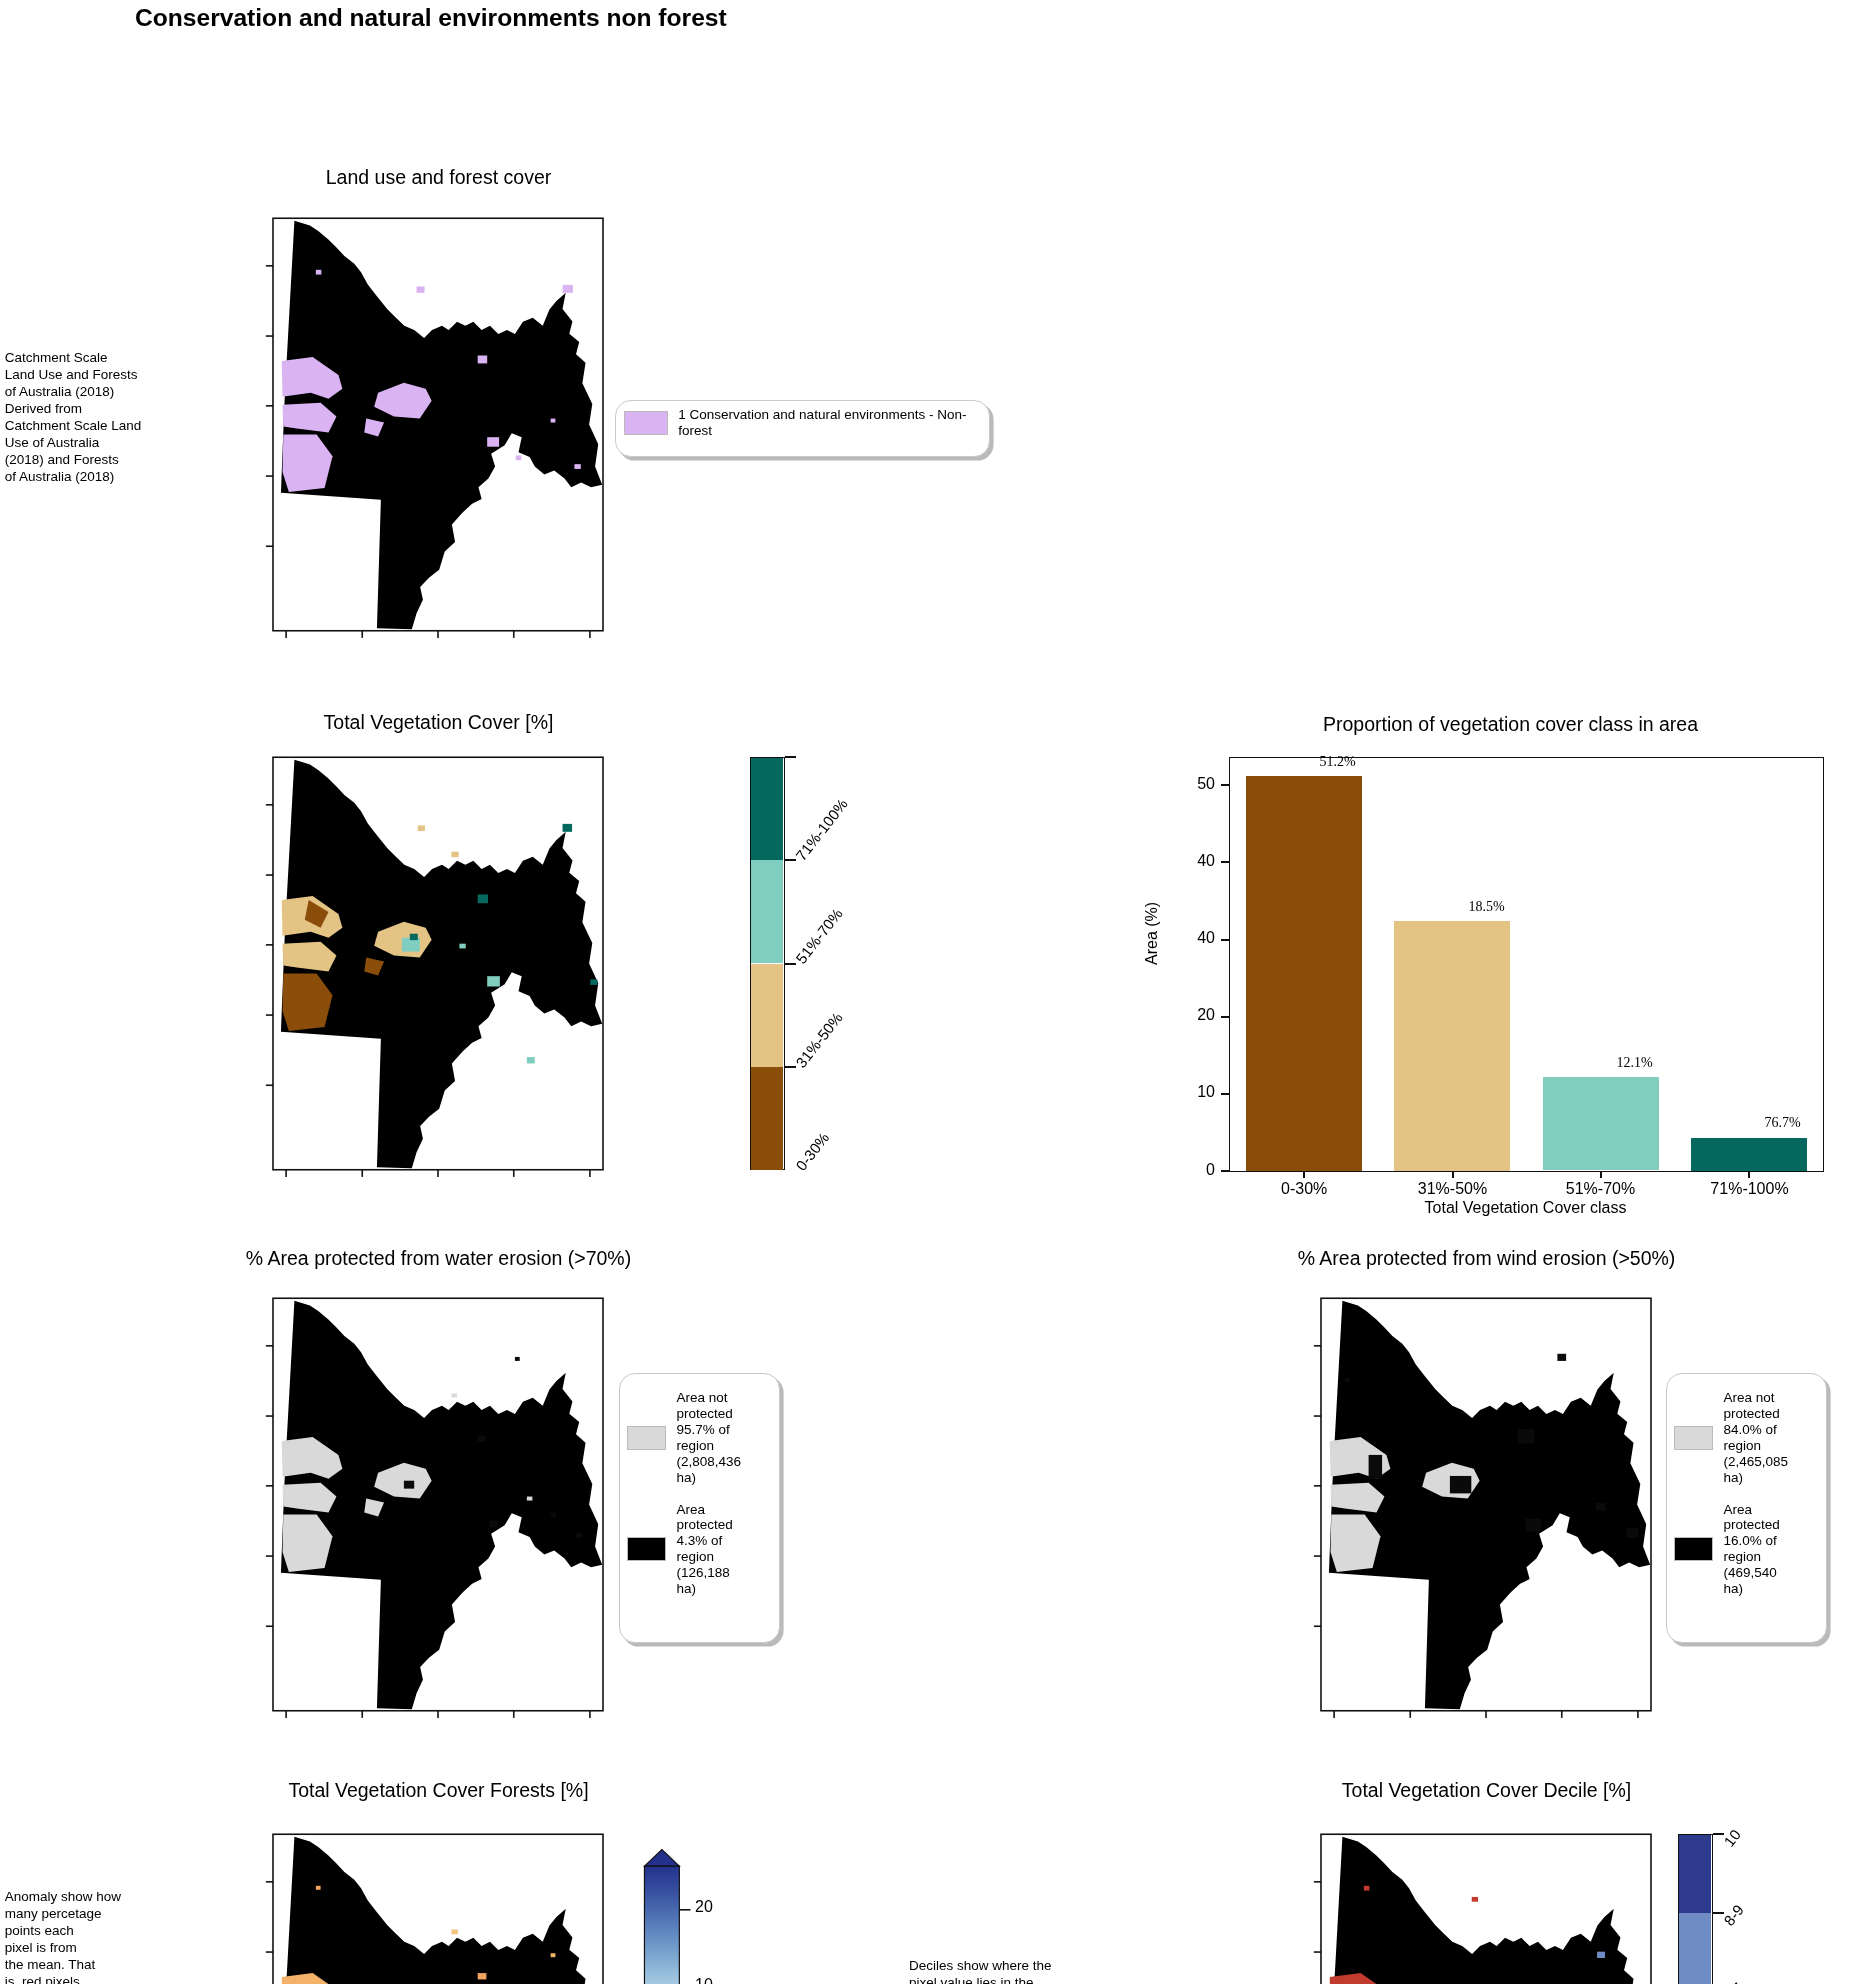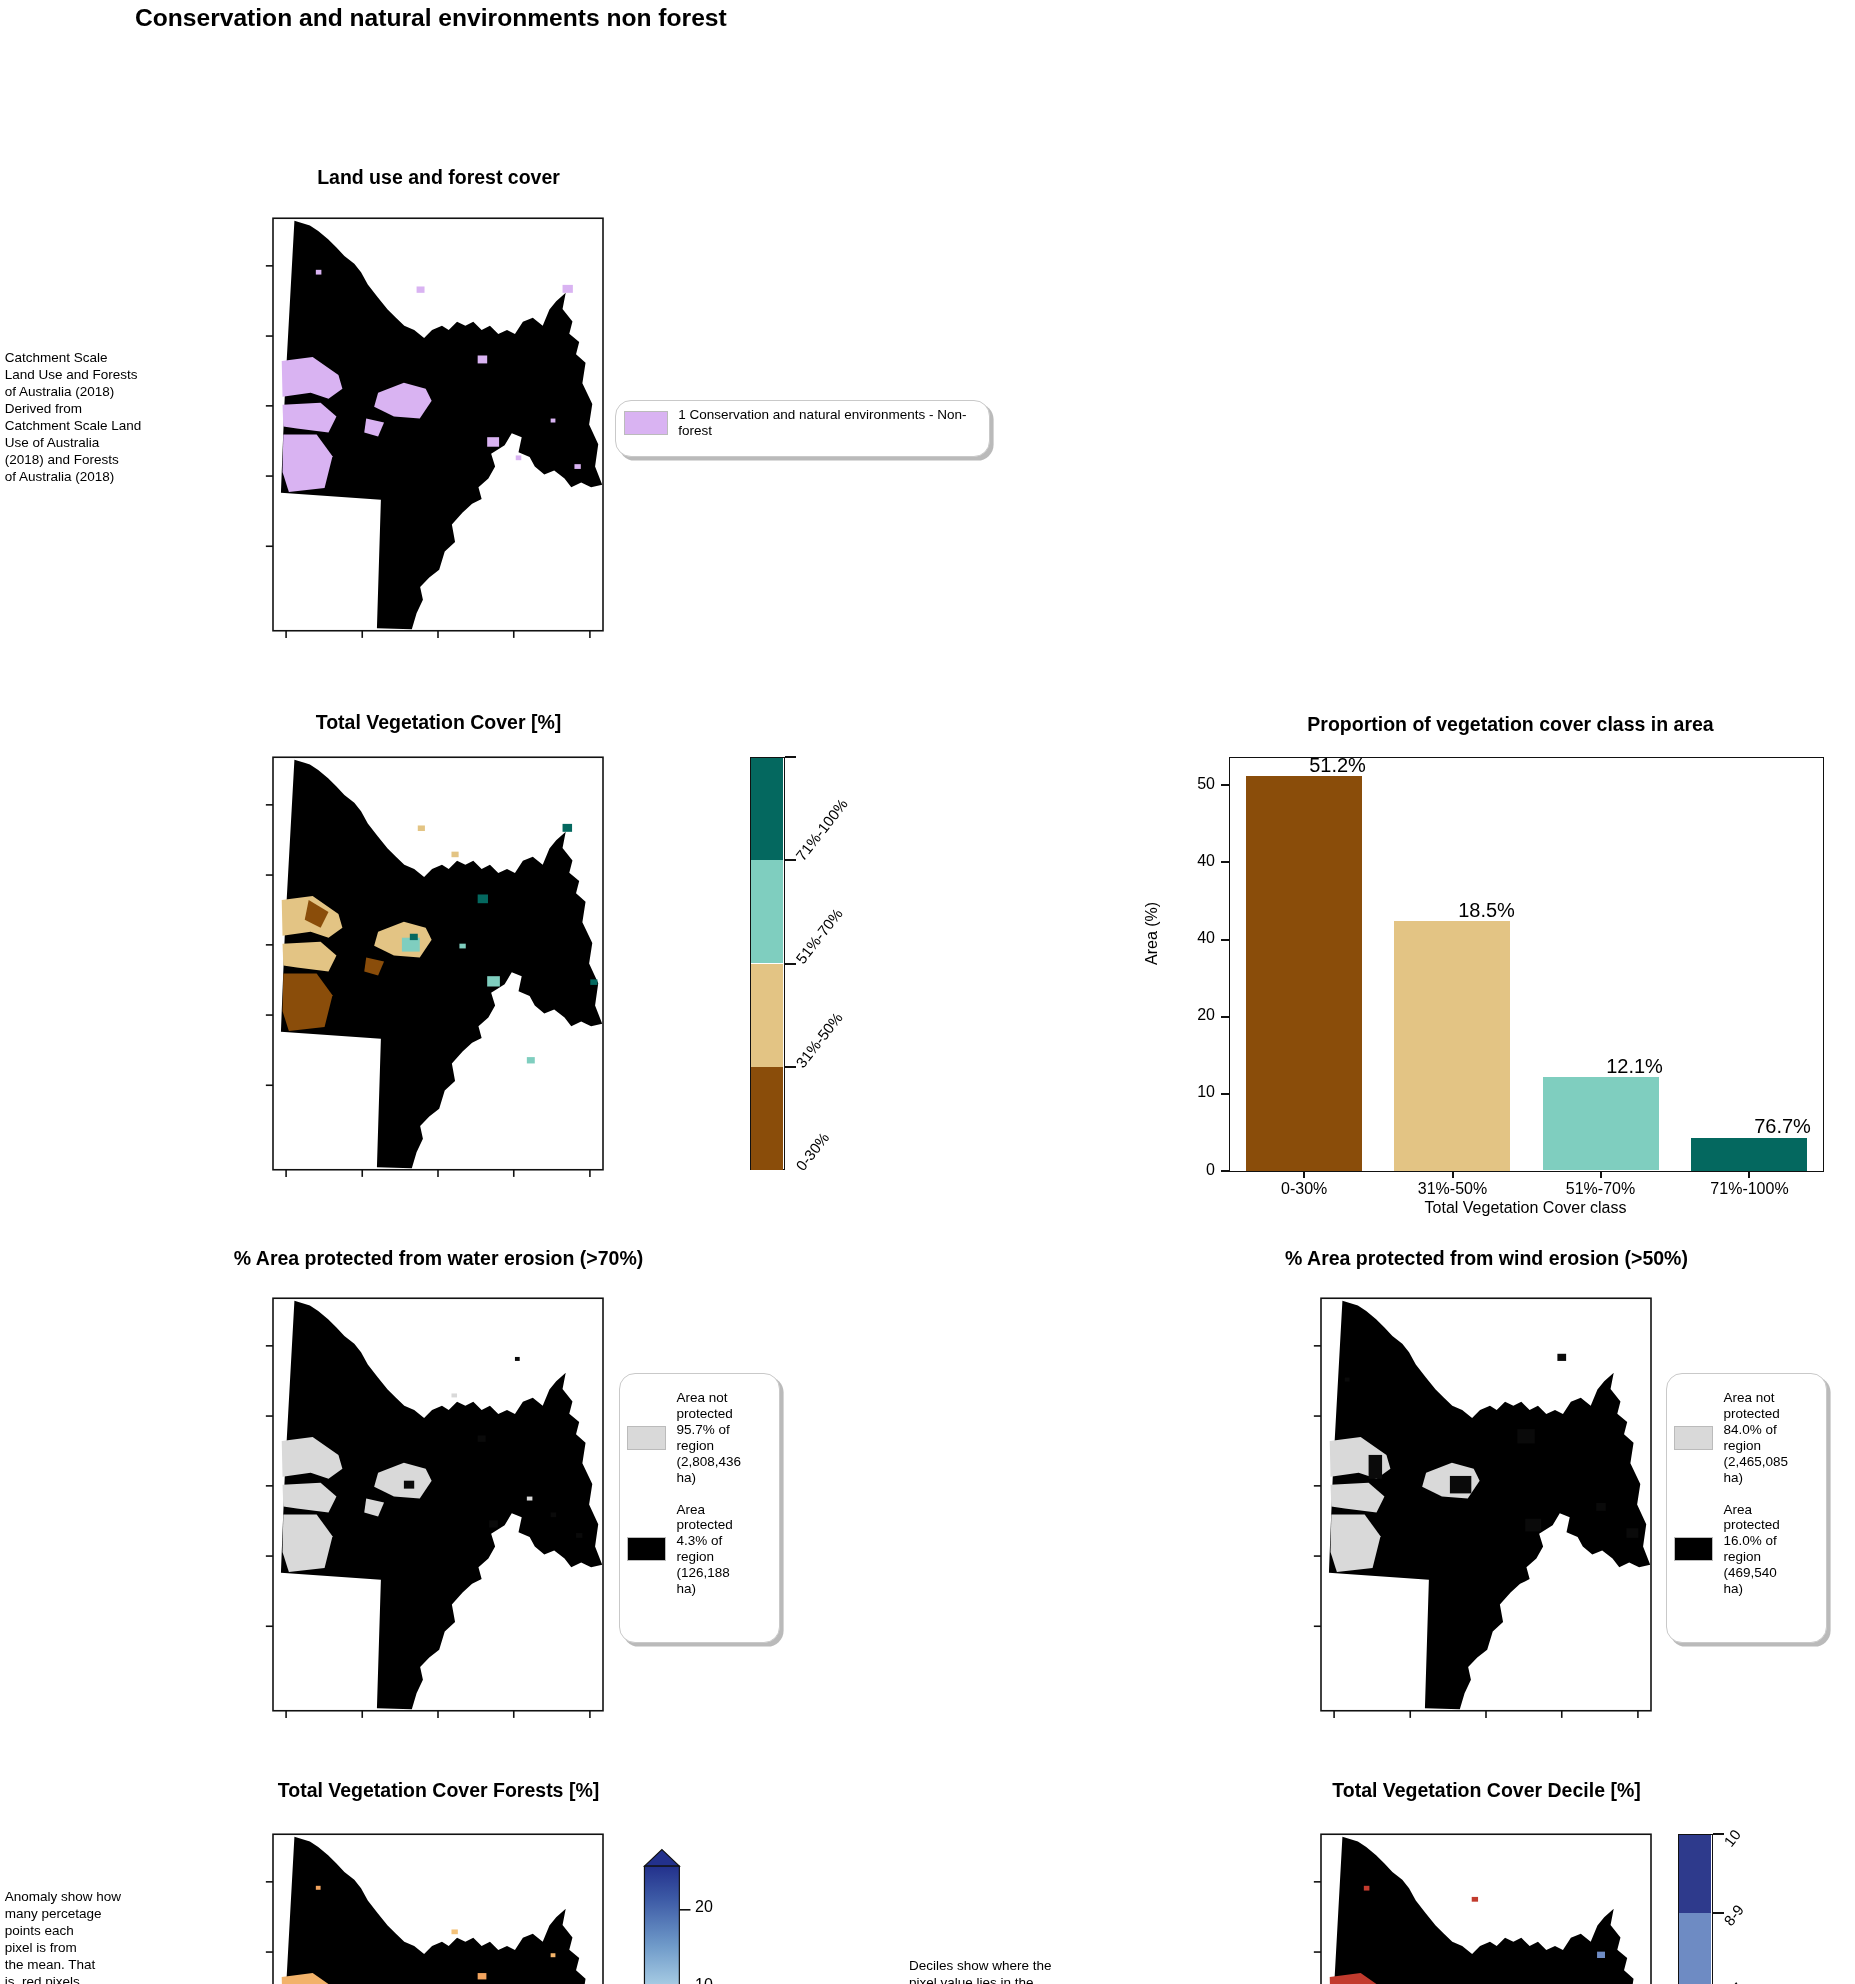--- a/index.html
+++ b/index.html
@@ -1,36 +1,36 @@
 <!DOCTYPE html>
 <html style="font-size:6.4px"><head>
 <meta charset="utf-8">
 <style>
   html,body{margin:0;padding:0;background:#fff;}
   body{width:1855px;height:2536px;position:relative;font-family:"Liberation Sans",sans-serif;color:#000;overflow:hidden;}
   .abs{position:absolute;}
   .center{text-align:center;}
   .pre{white-space:pre-line;}
   .page-title{left:135px;top:4px;font-size:24.6px;font-weight:bold;letter-spacing:0;}
-  .panel-title{font-size:19.5px;font-weight:bold;text-align:center;width:675px;}
+  .panel-title{font-size:19.5px;font-weight:normal;text-align:center;width:675px;}
   .map-frame{fill:#ffffff;stroke:#111;stroke-width:4;}
   .tickline{stroke:#111;stroke-width:4;}
   .caption{font-size:13.5px;line-height:1.26;}
   .legend-box{background:#fff;border:1.2px solid #c9c9c9;border-radius:16px;box-shadow:3.6px 3.6px 0 rgba(130,130,130,.55);}
   .legend-row{display:flex;align-items:center;gap:10.3px;}
   .legend-text{font-size:13.5px;line-height:1.18;}
   .swatch{display:inline-block;border:0.4px solid #bbb;}
   .cbar{border:1.6px solid #111;box-sizing:border-box;}
   .cbar-label{position:absolute;font-size:15px;white-space:nowrap;transform:rotate(-52deg);transform-origin:left center;}
   .cbar-tick{position:absolute;height:1.6px;background:#111;width:11px;}
   .anom-tick-label{position:absolute;font-size:16px;}
   .ytick{position:absolute;height:1.6px;width:9.5px;background:#111;left:-9.5px;}
   .ytick-label{position:absolute;width:36px;left:-51px;text-align:right;font-size:16px;}
   .bar{position:absolute;}
-  .bar-label{position:absolute;font-size:20px;text-align:center;width:119px;}
+  .bar-label{position:absolute;font-size:14px;text-align:center;width:119px;font-family:Liberation Serif, serif;}
   .xtick{position:absolute;width:1.6px;height:7.1px;background:#111;}
   .xtick-label{position:absolute;font-size:16px;text-align:center;width:159px;}
   .axis-label{font-size:16px;}
 </style>
 </head>
 <body>
 
 <svg width="0" height="0" style="position:absolute">
   <defs>
     <path id="catch" d="M54 6 L30 440 L22 640 L20 692 L272 710 L262 1034 L350 1036 L362 996 L378 962 L371 930 L394 906 L419 886 L433 840 L459 816 L451 772 L478 742 L502 720 L526 708 L518 678 L543 656 L560 626 L550 594 L584 572 L602 542 L627 552 L619 590 L647 602 L660 626 L684 646 L709 636 L735 656 L752 678 L777 666 L802 678 L830 672 L812 626 L820 570 L797 520 L805 468 L780 416 L788 364 L764 343 L772 312 L747 291 L755 260 L730 229 L738 188 L714 209 L697 230 L680 271 L655 251 L630 261 L610 292 L590 282 L568 292 L547 271 L526 282 L505 261 L485 271 L464 261 L443 282 L426 271 L401 282 L381 302 L356 282 L331 271 L310 251 L289 230 L264 199 L239 167 L222 136 L205 115 L180 95 L160 74 L139 53 L114 32 L93 18 Z"></path>

